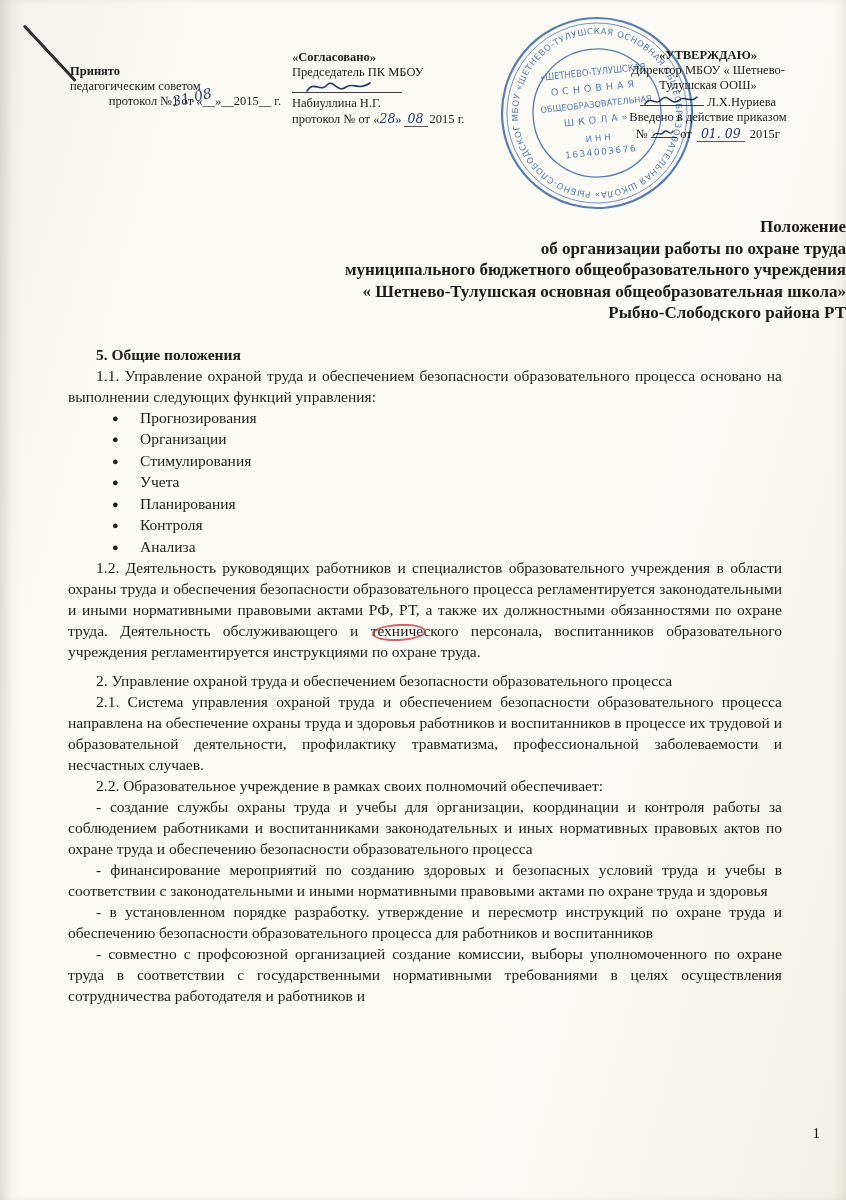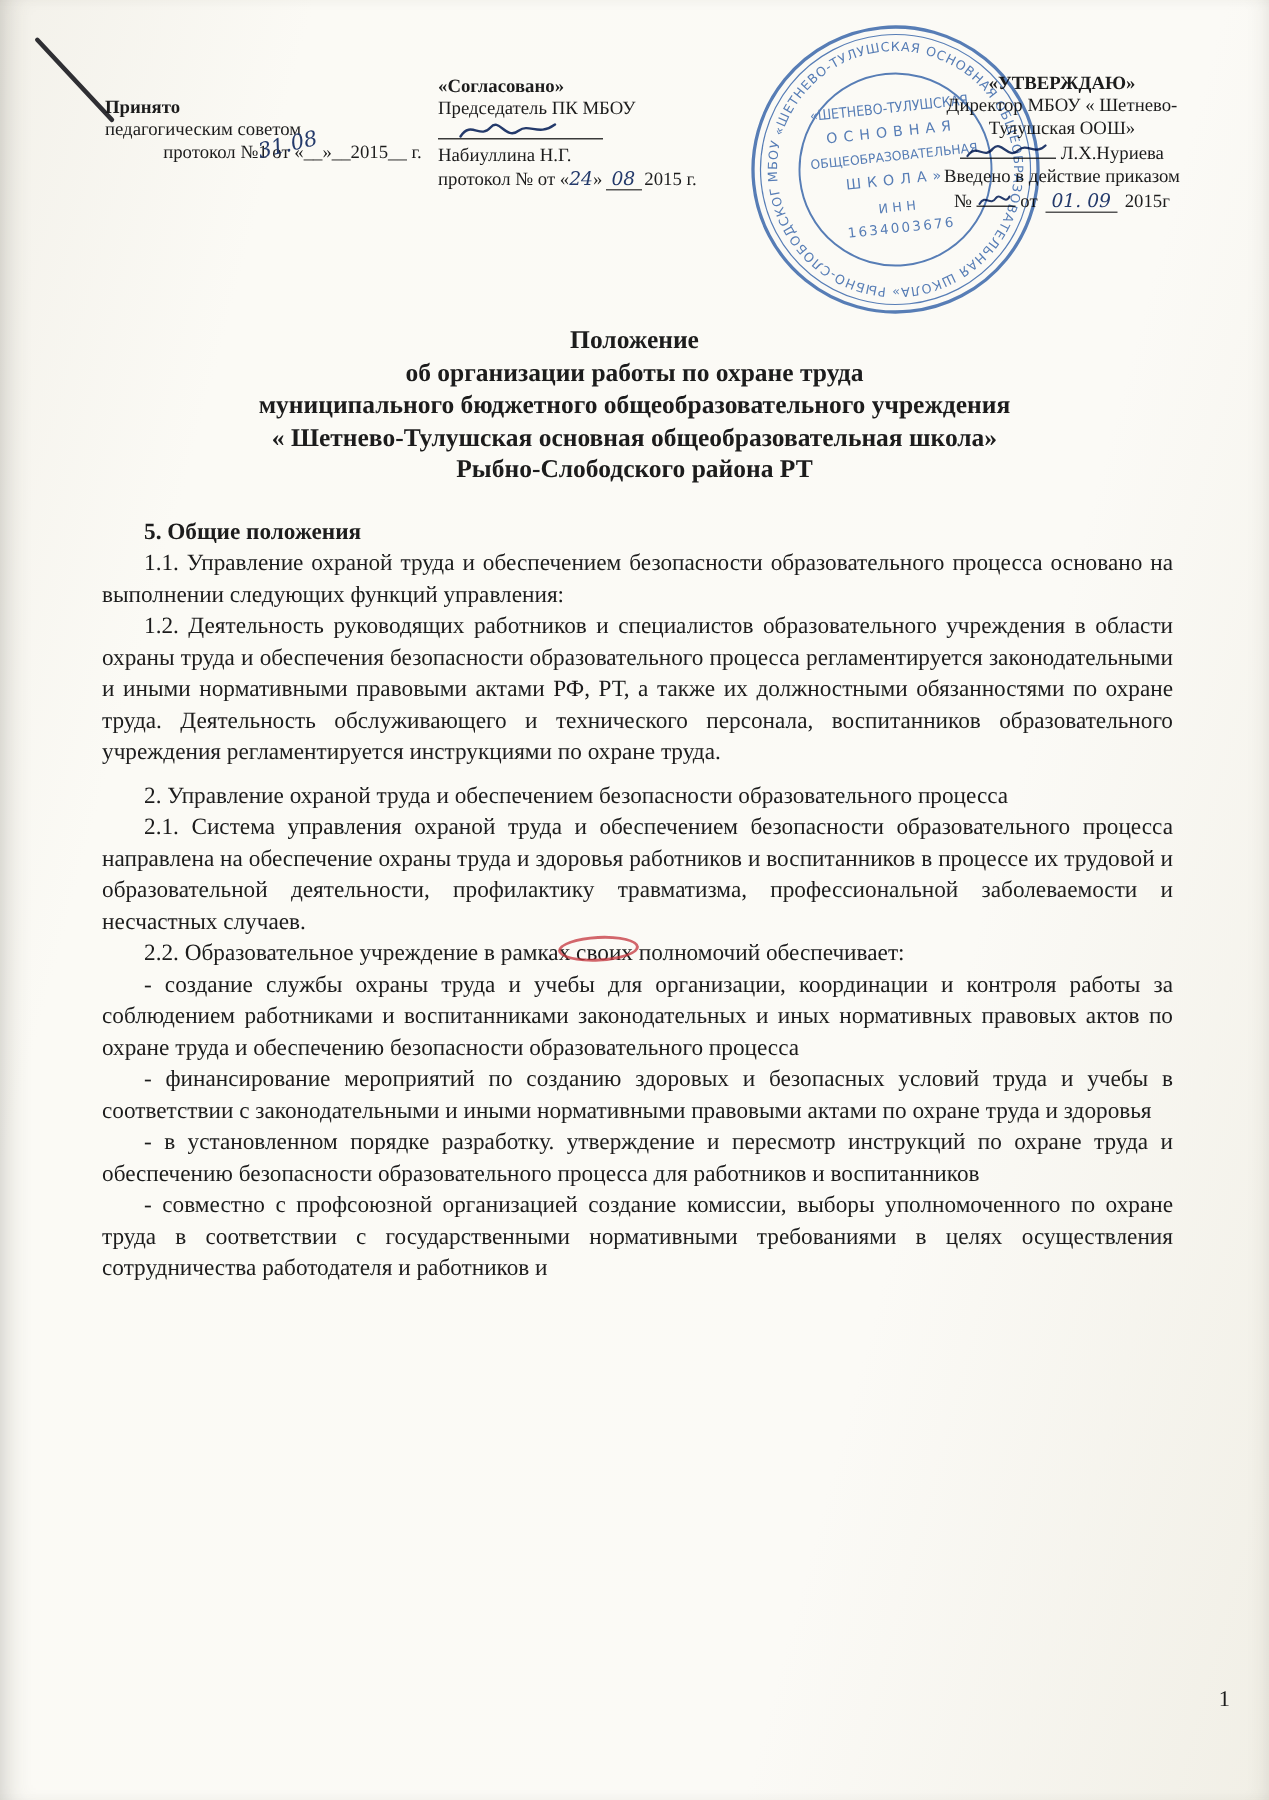--- a/index.html
+++ b/index.html
@@ -45,21 +45,21 @@
   .sig-line.short .sig-svg { left: 3px; }
   .sig-line.tiny { width: 26px; }
   .sig-line.tiny .sig-svg { left: 0; bottom: -3px; }
   .blank { border-bottom: 1px solid #555; padding: 0 4px; margin: 0 2px; }
   .stamp {
     position: absolute; left: 497px; top: 13px; width: 200px; height: 200px;
     transform: rotate(-6deg); opacity: .87; mix-blend-mode: multiply; pointer-events: none;
   }
   
   .doc-title {
-    margin-top: 26px; text-align: center;
+    margin-top: 26px; text-align: right;
     font-weight: bold; font-size: 17px; line-height: 21.5px;
   }
   
   .doc-body { padding: 0 64px 0 68px; }
   .para {
     margin: 0; text-align: justify; text-indent: 28px;
     font-size: 15.5px; line-height: 21px;
   }
   .s1 { margin-top: 20px; font-weight: bold; }
   .s2 { margin-top: 8px; font-weight: normal; }
@@ -104,21 +104,21 @@
       <div>Председатель ПК МБОУ</div>
       <div class="sig-row">
         <span class="sig-line">
           <svg class="sig-svg" width="70" height="18" viewBox="0 0 70 18">
             <path d="M3,13 C10,2 16,15 23,7 C29,0 33,16 42,9 C49,4 55,13 66,5" fill="none" stroke="#243a6b" stroke-width="1.6" stroke-linecap="round"></path>
           </svg>
         </span>
       </div>
       <div>Набиуллина Н.Г.</div>
       <div>
-        <span>протокол №   от «</span><span class="hand">24</span><span>»</span><span class="hand blank">08</span><span>2015  г.</span>
+        <span>протокол №   от «</span><span class="hand">28</span><span>»</span><span class="hand blank">08</span><span>2015  г.</span>
       </div>
     </div>
 
     <div class="hdr-block hdr-right">
       <div class="bold">«УТВЕРЖДАЮ»</div>
       <div>Директор МБОУ « Шетнево-</div>
       <div>Тулушская ООШ»</div>
       <div>
         <span class="sig-line short">
           <svg class="sig-svg" width="56" height="16" viewBox="0 0 56 16">
@@ -167,20 +167,29 @@
     <div>Положение</div>
     <div>об организации работы по охране труда</div>
     <div>муниципального бюджетного общеобразовательного учреждения</div>
     <div>« Шетнево-Тулушская основная общеобразовательная школа»</div>
     <div>Рыбно-Слободского района РТ</div>
   </div>
 
   <main class="doc-body">
     <p class="para s1">5. Общие положения</p>
     <p class="para">1.1. Управление охраной труда и обеспечением безопасности образовательного процесса основано на выполнении следующих функций управления:</p>
+    <ul class="bullets">
+      <li>Прогнозирования</li>
+      <li>Организации</li>
+      <li>Стимулирования</li>
+      <li>Учета</li>
+      <li>Планирования</li>
+      <li>Контроля</li>
+      <li>Анализа</li>
+    </ul>
     <p class="para">1.2. Деятельность руководящих работников и специалистов образовательного учреждения в области охраны труда и обеспечения безопасности образовательного процесса регламентируется законодательными и иными нормативными правовыми актами РФ, РТ, а также их должностными обязанностями по охране труда. Деятельность обслуживающего и технического персонала, воспитанников образовательного учреждения регламентируется инструкциями по охране труда.</p>
     <p class="para s2">2. Управление охраной труда и обеспечением безопасности образовательного процесса</p>
     <p class="para">2.1. Система управления охраной труда и обеспечением безопасности образовательного процесса направлена на обеспечение охраны труда и здоровья работников и воспитанников в процессе их трудовой и образовательной деятельности, профилактику травматизма, профессиональной заболеваемости и несчастных случаев.</p>
     <p class="para">2.2. Образовательное учреждение в рамках своих полномочий обеспечивает:</p>
     <p class="para">- создание службы охраны труда и учебы для организации, координации и контроля работы за соблюдением работниками и воспитанниками законодательных и иных нормативных правовых актов по охране труда и обеспечению безопасности образовательного процесса</p>
     <p class="para">- финансирование мероприятий по созданию здоровых и безопасных условий труда и учебы в соответствии с законодательными и иными нормативными правовыми актами по охране труда и здоровья</p>
     <p class="para">- в установленном порядке разработку. утверждение и пересмотр инструкций по охране труда и обеспечению безопасности образовательного процесса для работников и воспитанников</p>
     <p class="para">- совместно с профсоюзной организацией создание комиссии, выборы уполномоченного по охране труда в соответствии с государственными нормативными требованиями в целях осуществления сотрудничества работодателя и работников и</p>
   </main>
 

